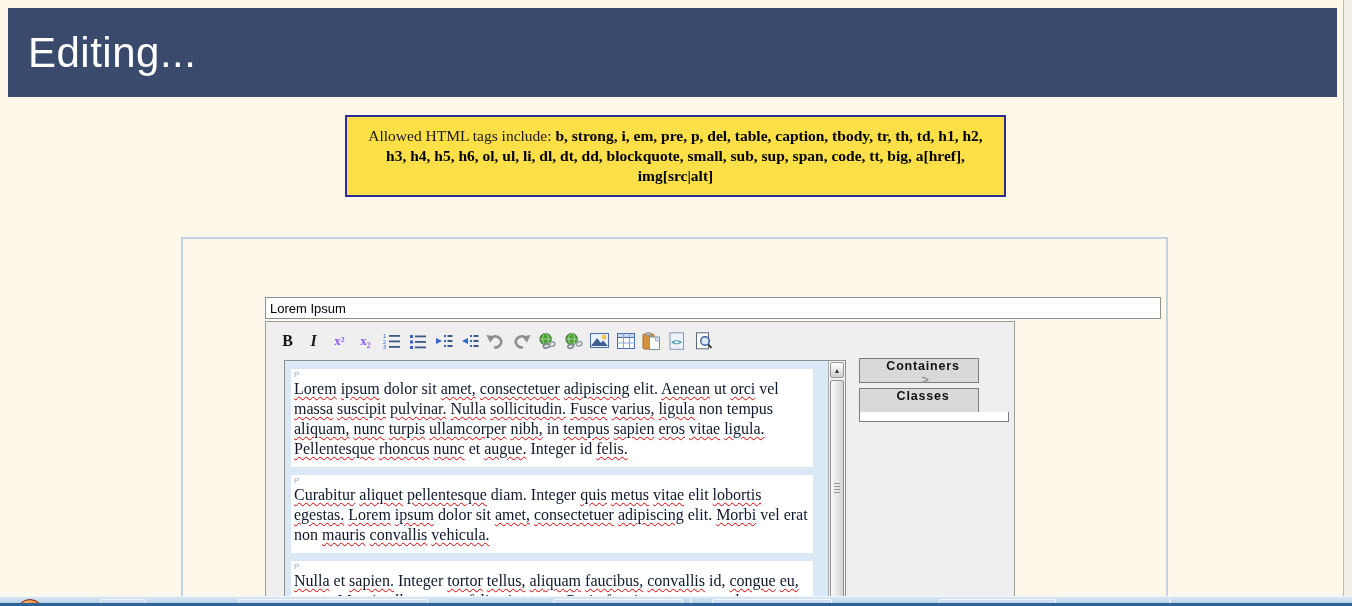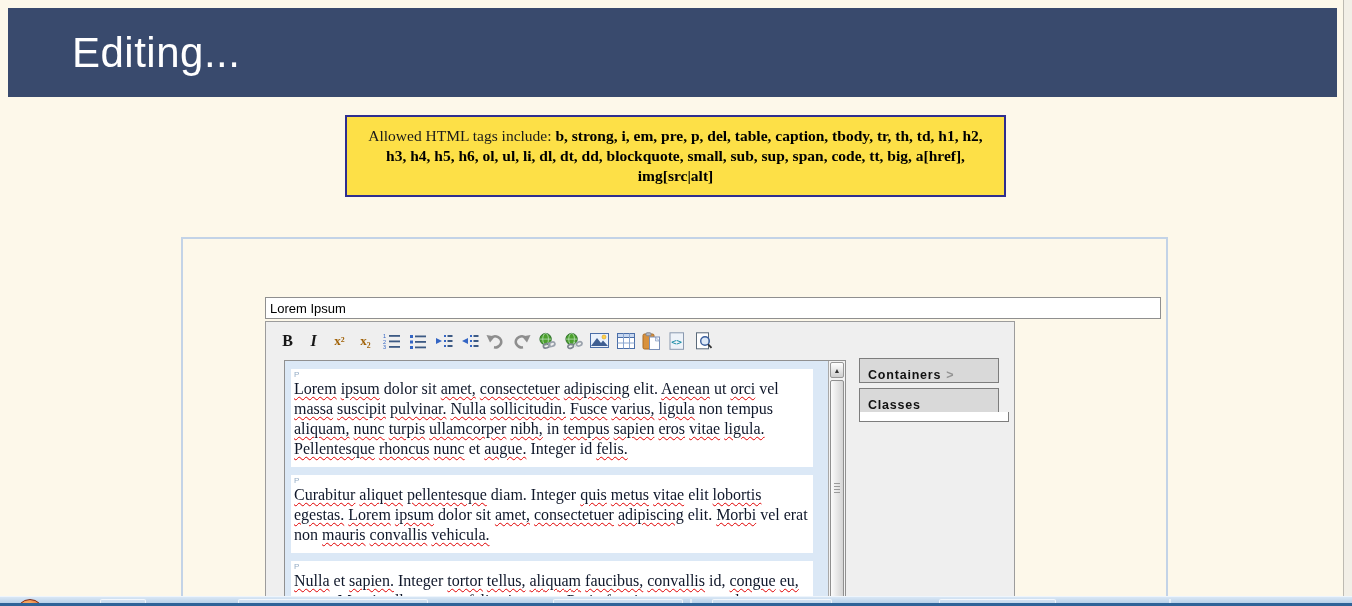--- a/index.html
+++ b/index.html
@@ -3,21 +3,21 @@
 <meta charset="utf-8">
 <style>
   * { margin:0; padding:0; box-sizing:border-box; }
   html,body { width:1352px; height:606px; overflow:hidden; }
   body { font-family:"Liberation Sans", sans-serif; background:#fdf8ea; }
   .screen { position:relative; width:1352px; height:606px; overflow:hidden; background:#fdf8ea; }
 
   
   .page-header { position:absolute; left:8px; top:8px; width:1329px; height:89px;
     background:#394a6d; display:flex; align-items:center; }
-  .page-title { color:#ffffff; font-size:42px; font-weight:400; padding-left:20px; letter-spacing:0.5px;margin-left:44px; }
+  .page-title { color:#ffffff; font-size:42px; font-weight:400; padding-left:20px; letter-spacing:0.5px; }
 
   
   .window-edge { position:absolute; right:0; top:0; width:9px; height:606px;
     background:#f2efe7; border-left:1px solid #bdbab2; }
 
   
   .notice { position:absolute; left:345px; top:115px; width:661px; min-height:81px;
     background:#fde047; border:2px solid #2e2e8f; text-align:center;
     font-family:"Liberation Serif", serif; font-size:15.5px; line-height:20px;
     color:#1a1a1a; padding:9px 14px; }
@@ -36,21 +36,21 @@
   .editor-wrapper { position:absolute; left:265px; top:321px; width:750px; height:290px;
     background:#efefef; border:1px solid #9c9c9c; }
 
   
   .toolbar { position:absolute; left:0; top:0; right:0; height:37px;
     display:flex; align-items:center; gap:7px; padding-left:12px; }
   .tbtn { width:19px; height:19px; display:flex; align-items:center; justify-content:center;
     cursor:pointer; flex:0 0 auto; }
   .glyph-b { font-family:"Liberation Serif", serif; font-weight:bold; font-size:16px; color:#161616; }
   .glyph-i { font-family:"Liberation Serif", serif; font-weight:bold; font-style:italic; font-size:16px; color:#161616; }
-  .glyph-gray { font-family:"Liberation Serif", serif; font-weight:bold; font-size:13px; color:#a16207;text-align:right; }
+  .glyph-gray { font-family:"Liberation Serif", serif; font-weight:bold; font-size:13px; color:#8b5cf6;text-align:right; }
 
   
   .edit-area { position:absolute; left:18px; top:38px; width:562px; height:250px;
     background:#dbe8f6; border:1px solid #909090; }
   .edit-content { position:absolute; left:0; top:0; right:17px; bottom:0;
     padding:8px 15px 8px 6px; overflow:hidden; cursor:text; }
   .para { position:relative; background:#ffffff; margin-bottom:8px; padding:10px 4px 8px 3px; }
   .ptag { position:absolute; top:1px; left:3px; font-size:8px; color:#95adc6;
     font-family:"Liberation Sans", sans-serif; }
   .ptxt { font-family:"Liberation Serif", serif; font-size:16px; line-height:20px; color:#0f172a; }
@@ -62,23 +62,23 @@
     border-left:1px solid #a8a8a8; }
   .scroll-up { position:absolute; top:1px; left:1px; right:1px; height:16px;
     background:linear-gradient(#ffffff,#cfcfcf); border:1px solid #979797; border-radius:2px;
     display:flex; align-items:center; justify-content:center; font-size:7px; color:#333; cursor:pointer; }
   .scroll-thumb { position:absolute; top:19px; left:1px; right:1px; bottom:-4px;
     background:linear-gradient(90deg,#fbfbfb,#d4d4d4); border:1px solid #8f8f8f; border-radius:2px; cursor:grab; }
   .scroll-grip { position:absolute; top:102px; left:3px; right:3px; height:11px;
     background:repeating-linear-gradient(#9a9a9a 0 1px, transparent 1px 3px); }
 
   
-  .panel { position:absolute; left:593px; width:140px; height:25px; background:#d9d9d9;
-    border:1px solid #7d7d7d; display:flex; align-items:flex-end; padding-left:8px;
-    font-size:12.5px; font-weight:bold; letter-spacing:0.8px; color:#111; cursor:pointer; }
+  .panel { position:absolute; left:593px; width:120px; height:25px; background:#d9d9d9;
+    border:1px solid #7d7d7d; display:flex; align-items:center; padding-left:8px;
+    font-size:12.5px; font-weight:bold; letter-spacing:0.8px; color:#111; cursor:pointer;flex-direction:column; }
   .panel-containers { top:36px; }
   .panel-classes { top:66px; }
   .panel-arrow { color:#949494; margin-left:5px; font-weight:bold; }
   .classes-empty { position:absolute; left:593px; top:90px; width:150px; height:10px;
     background:#ffffff; border:1px solid #7d7d7d; border-top:none; }
 
   
   svg { display:block; }
 
   

